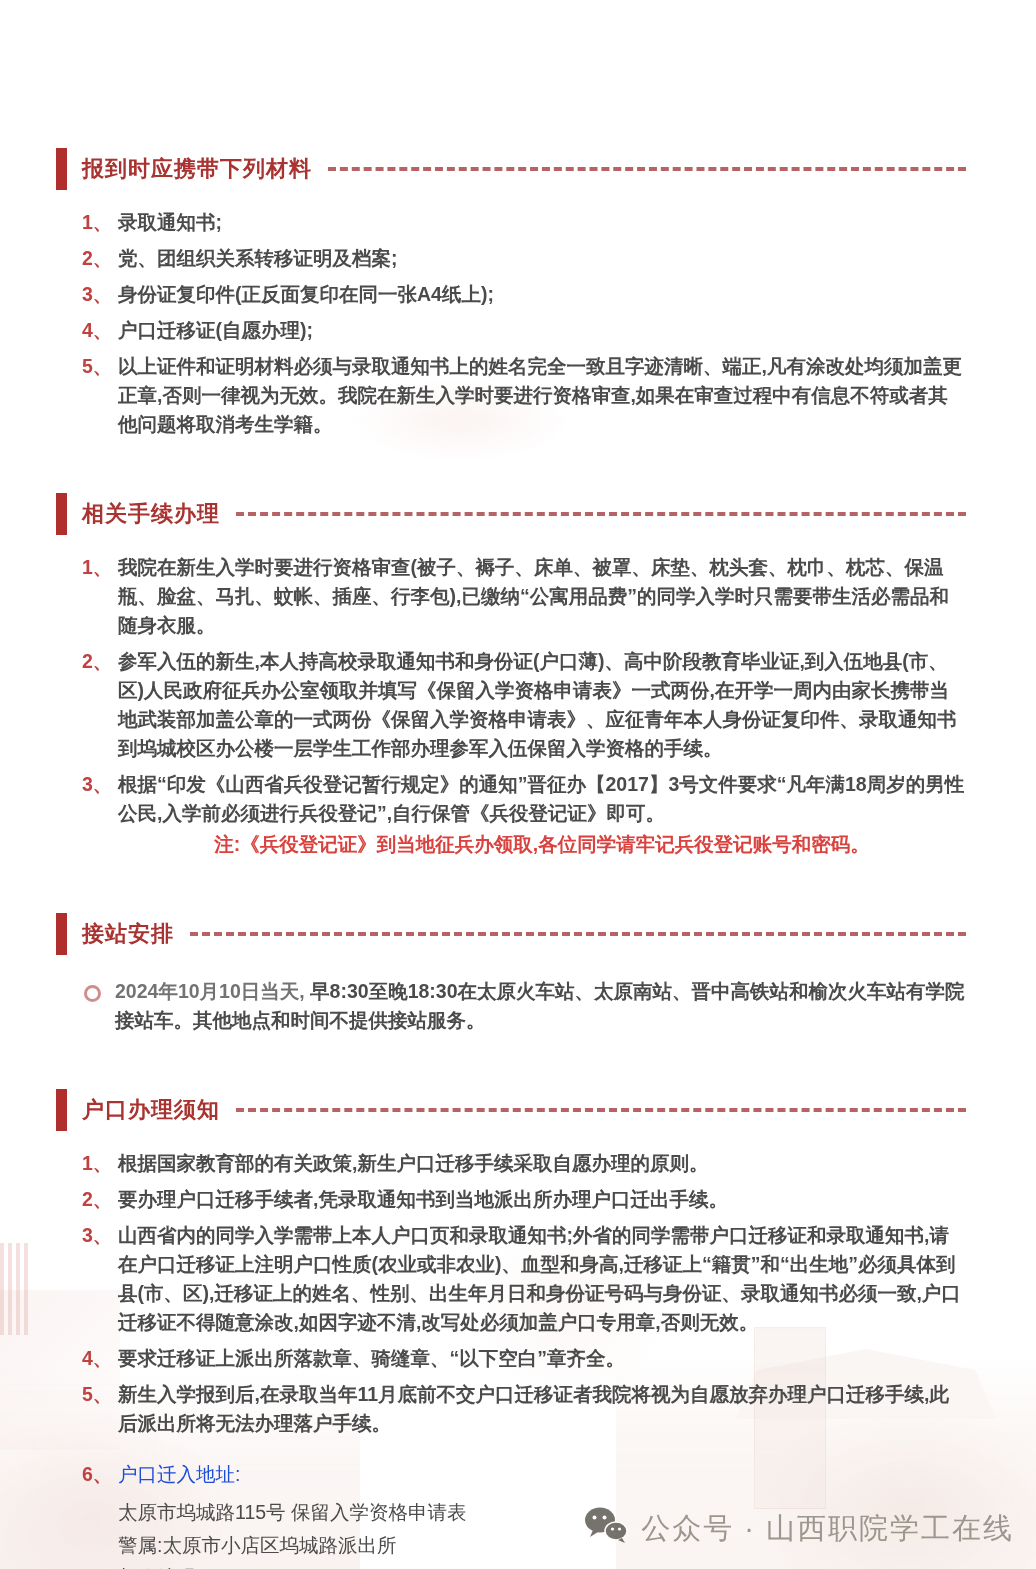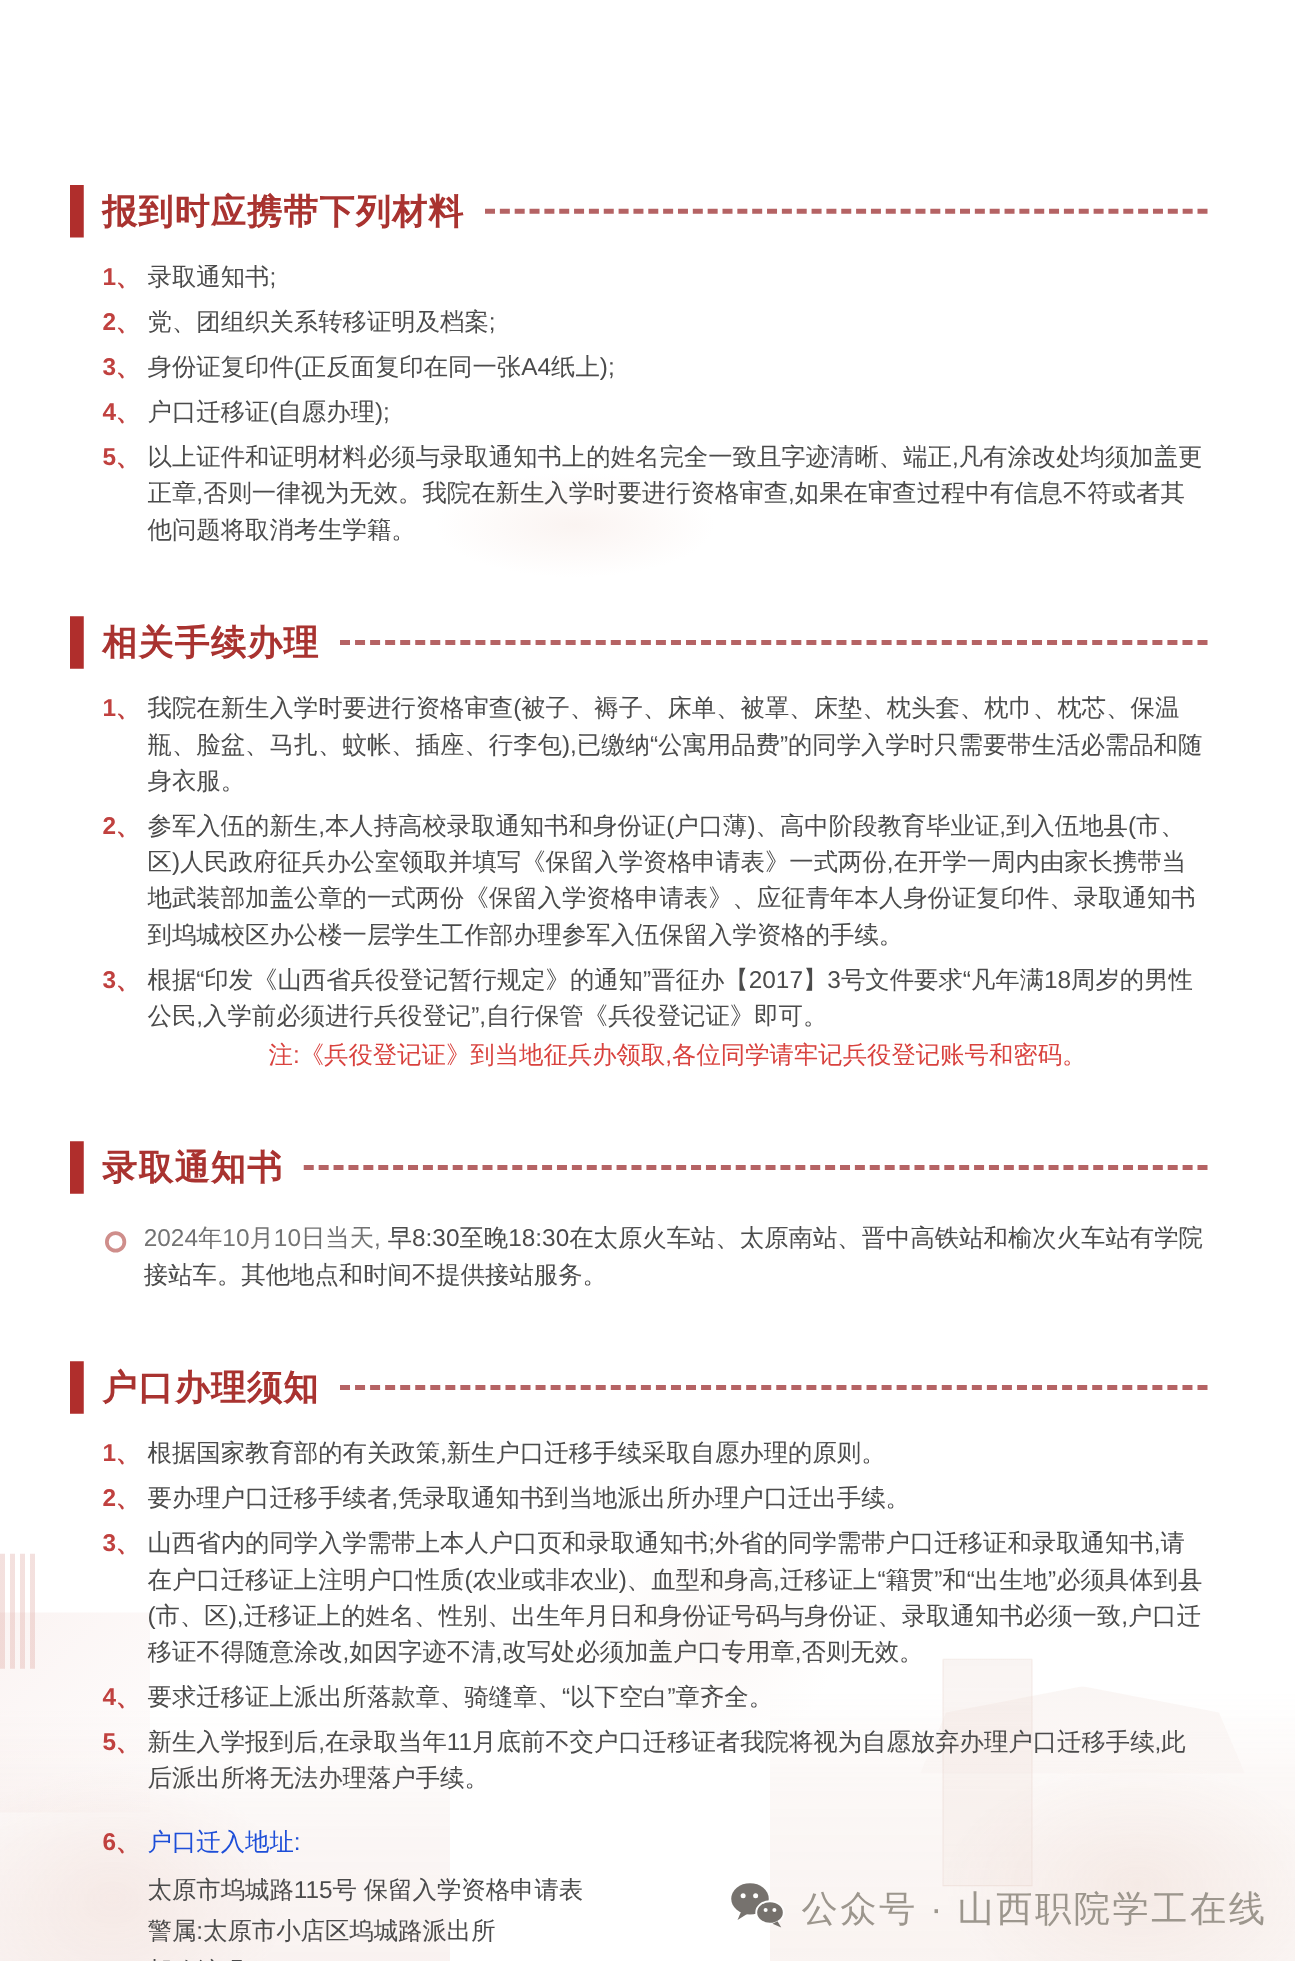--- a/index.html
+++ b/index.html
@@ -58,31 +58,31 @@
     padding:148px 70px 0 56px;
     box-sizing:border-box;
   }
   section{margin-bottom:54px;}
   .sec-header{display:flex;align-items:center;}
   .accent-bar{
     flex:none;width:11px;height:42px;
     background:#b02e2c;margin-right:15px;
   }
   .sec-title{
-    margin:0;font-size:28px;font-weight:700;color:#a93330;
+    margin:0;font-size:22px;font-weight:700;color:#a93330;
     letter-spacing:1px;white-space:nowrap;
   }
   .dashes{
     flex:1;height:0;margin-left:16px;
     border-top:4px dashed #a9484a;opacity:.85;
   }
   .items{margin:18px 0 0 0;padding:0 0 0 26px;list-style:none;}
   .item{display:flex;margin-bottom:7px;font-size:19.5px;line-height:29px;}
   .num{flex:none;width:36px;color:#c0413f;font-weight:700;}
-  .txt{flex:1;color:#4b4b4b;}
+  .txt{flex:1;color:#4b4b4b;font-weight:bold;}
   .note{color:#d9423e;margin-top:2px;text-align:center;}
   .date-red{color:#737373;}
   .ring{
     flex:none;width:11px;height:11px;margin:8px 14px 0 2px;
     border:3px solid #cf8e8b;border-radius:50%;box-sizing:content-box;
   }
   .addr-label{color:#1d4ed8;font-weight:400;}
   .addr-block{margin:6px 0 0 62px;font-size:19.5px;line-height:32.5px;color:#4b4b4b;}
   .sec-pickup .items{margin-top:22px;}
   .item-hukou-addr{margin-top:22px;}
@@ -160,21 +160,21 @@
           <span>根据“印发《山西省兵役登记暂行规定》的通知”晋征办【2017】3号文件要求“凡年满18周岁的男性公民,入学前必须进行兵役登记”,自行保管《兵役登记证》即可。</span>
           <div class="note">注:《兵役登记证》到当地征兵办领取,各位同学请牢记兵役登记账号和密码。</div>
         </span>
       </li>
     </ol>
   </section>
 
   <section class="sec-pickup">
     <div class="sec-header">
       <span class="accent-bar"></span>
-      <h2 class="sec-title">录取通知书</h2>
+      <h2 class="sec-title">接站安排</h2>
       <span class="dashes"></span>
     </div>
     <ol class="items">
       <li class="item">
         <span class="ring"></span>
         <span class="txt">
           <span class="date-red">2024年10月10日当天,</span>
           <span>早8:30至晚18:30在太原火车站、太原南站、晋中高铁站和榆次火车站有学院接站车。其他地点和时间不提供接站服务。</span>
         </span>
       </li>

